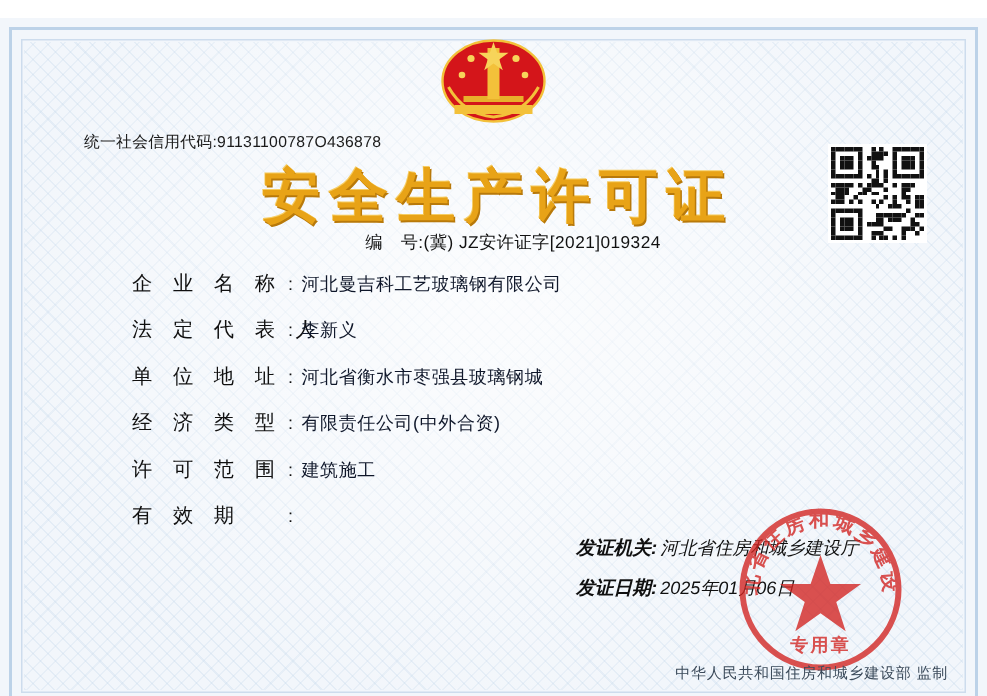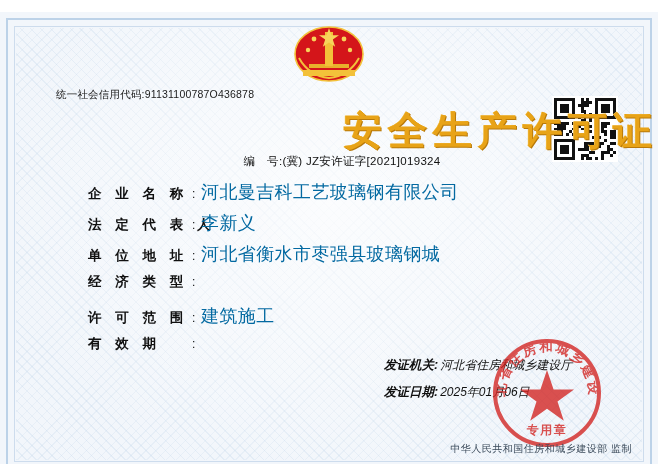--- a/index.html
+++ b/index.html
@@ -88,21 +88,21 @@
     grid-template-rows: repeat(21, 1fr);
   }
   .qr-grid i { display:block; }
   .qr-grid i.on { background:#111; }
 
   
   .title {
     position: absolute;
     left: 0; right: 0;
     top: 92px;
-    text-align: right;
+    text-align: center;
     font-family: "Liberation Serif", serif;
     font-weight: bold;
     font-size: 39px;
     letter-spacing: 6px;
     color: #e8a317;
     text-shadow: 1px 1px 0 #b8790a, -0.5px -0.5px 0 #f6cd63;
     background: linear-gradient(180deg, #f7d070 0%, #e2981a 55%, #c8800d 100%);
     -webkit-background-clip: text;
     background-clip: text;
     padding-left: 6px;
@@ -129,34 +129,34 @@
   }
   .frow {
     display: flex;
     align-items: baseline;
     height: 31px;
   }
   .flabel {
     width: 104px;
     flex: 0 0 104px;
     font-size: 13.5px;
-    font-weight: bold;
+    font-weight: normal;
     color: #101010;
     letter-spacing: 5px;
     white-space: nowrap;
   }
   .fcolon {
     width: 9px;
     flex: 0 0 9px;
     font-size: 12px;
     color: #101010;
   }
   .fvalue {
-    font-size: 18px;
-    color: #0369a1;
+    font-size: 12px;
+    color: #0f172a;
     letter-spacing: 0.4px;
     white-space: nowrap;
   }
   .valid-row .fvalue .gap {
     display: inline-block;
     width: 28px;
   }
 
   
   .issuer {
@@ -700,20 +700,21 @@
       <span class="fvalue">李新义</span>
     </div>
     <div class="frow">
       <span class="flabel">单 位 地 址</span>
       <span class="fcolon">:</span>
       <span class="fvalue">河北省衡水市枣强县玻璃钢城</span>
     </div>
     <div class="frow">
       <span class="flabel">经 济 类 型</span>
       <span class="fcolon">:</span>
+      <span class="fvalue">有限责任公司(中外合资)</span>
     </div>
     <div class="frow">
       <span class="flabel">许 可 范 围</span>
       <span class="fcolon">:</span>
       <span class="fvalue">建筑施工</span>
     </div>
     <div class="frow valid-row">
       <span class="flabel">有 效 期</span>
       <span class="fcolon">:</span>
     </div>

